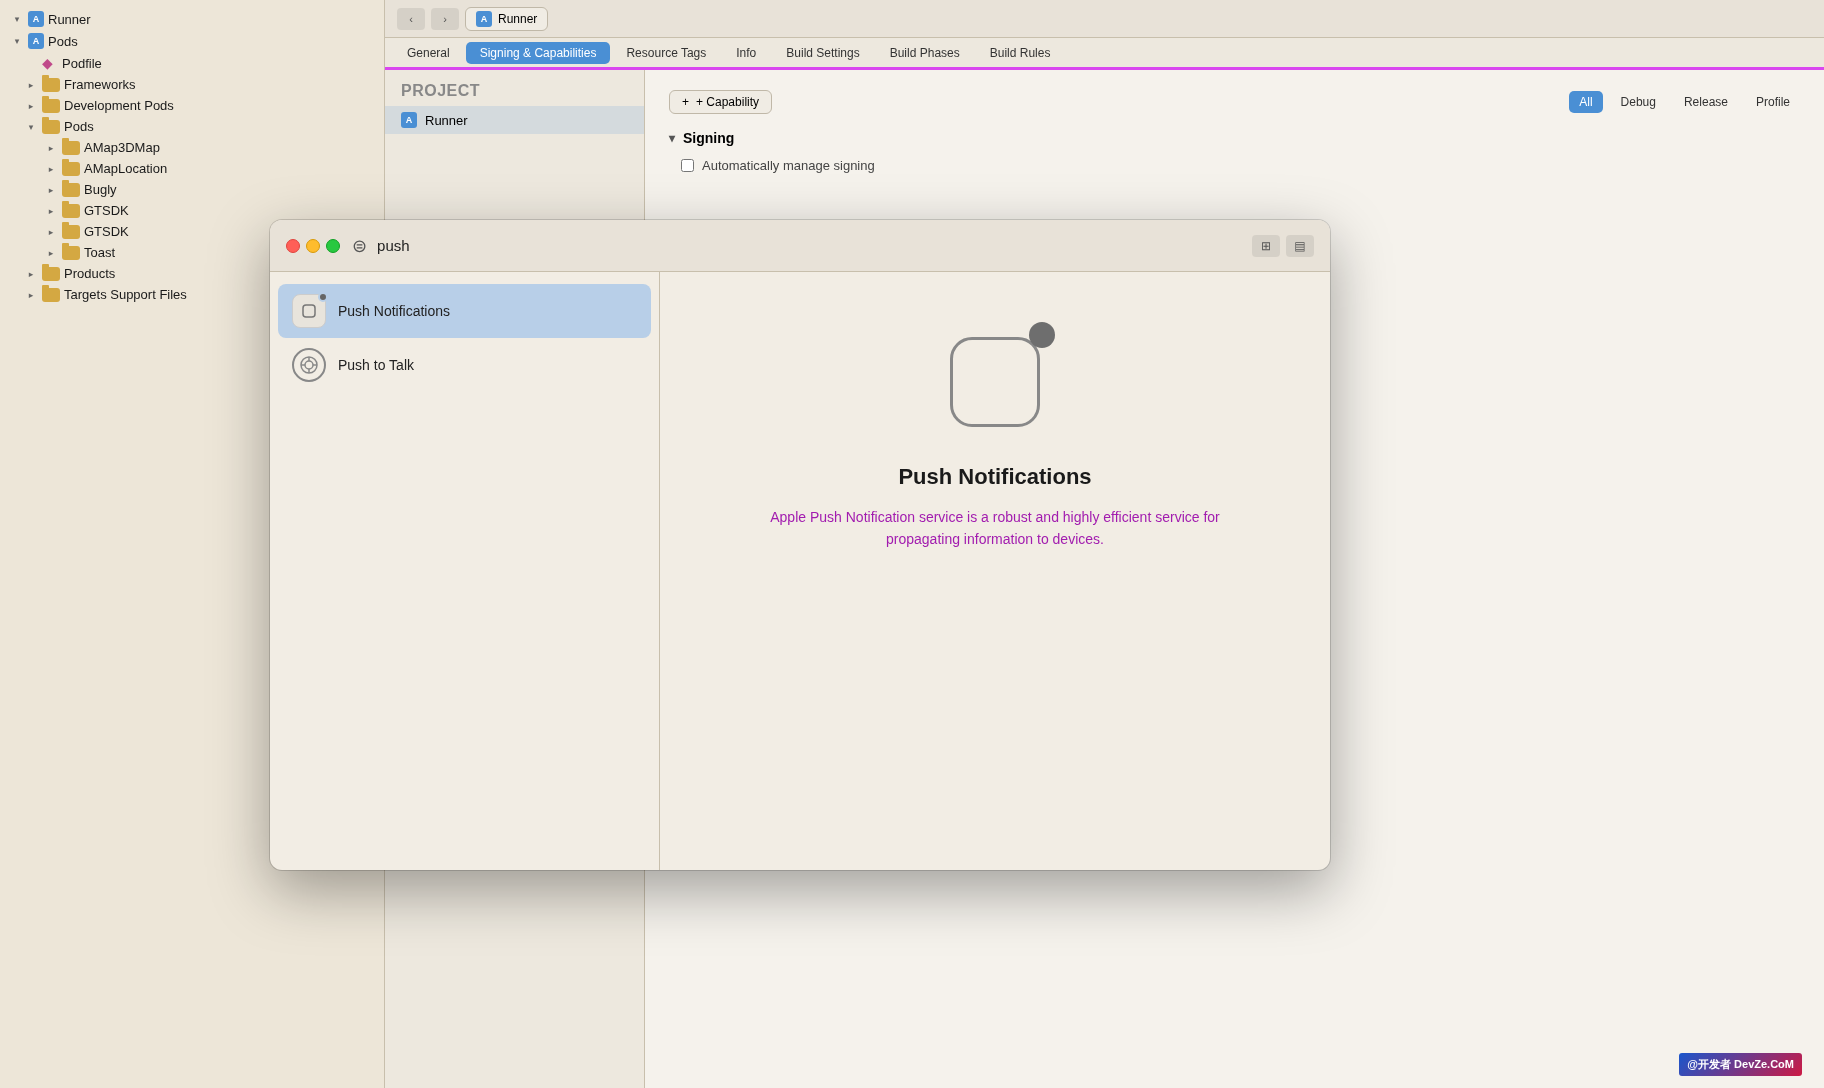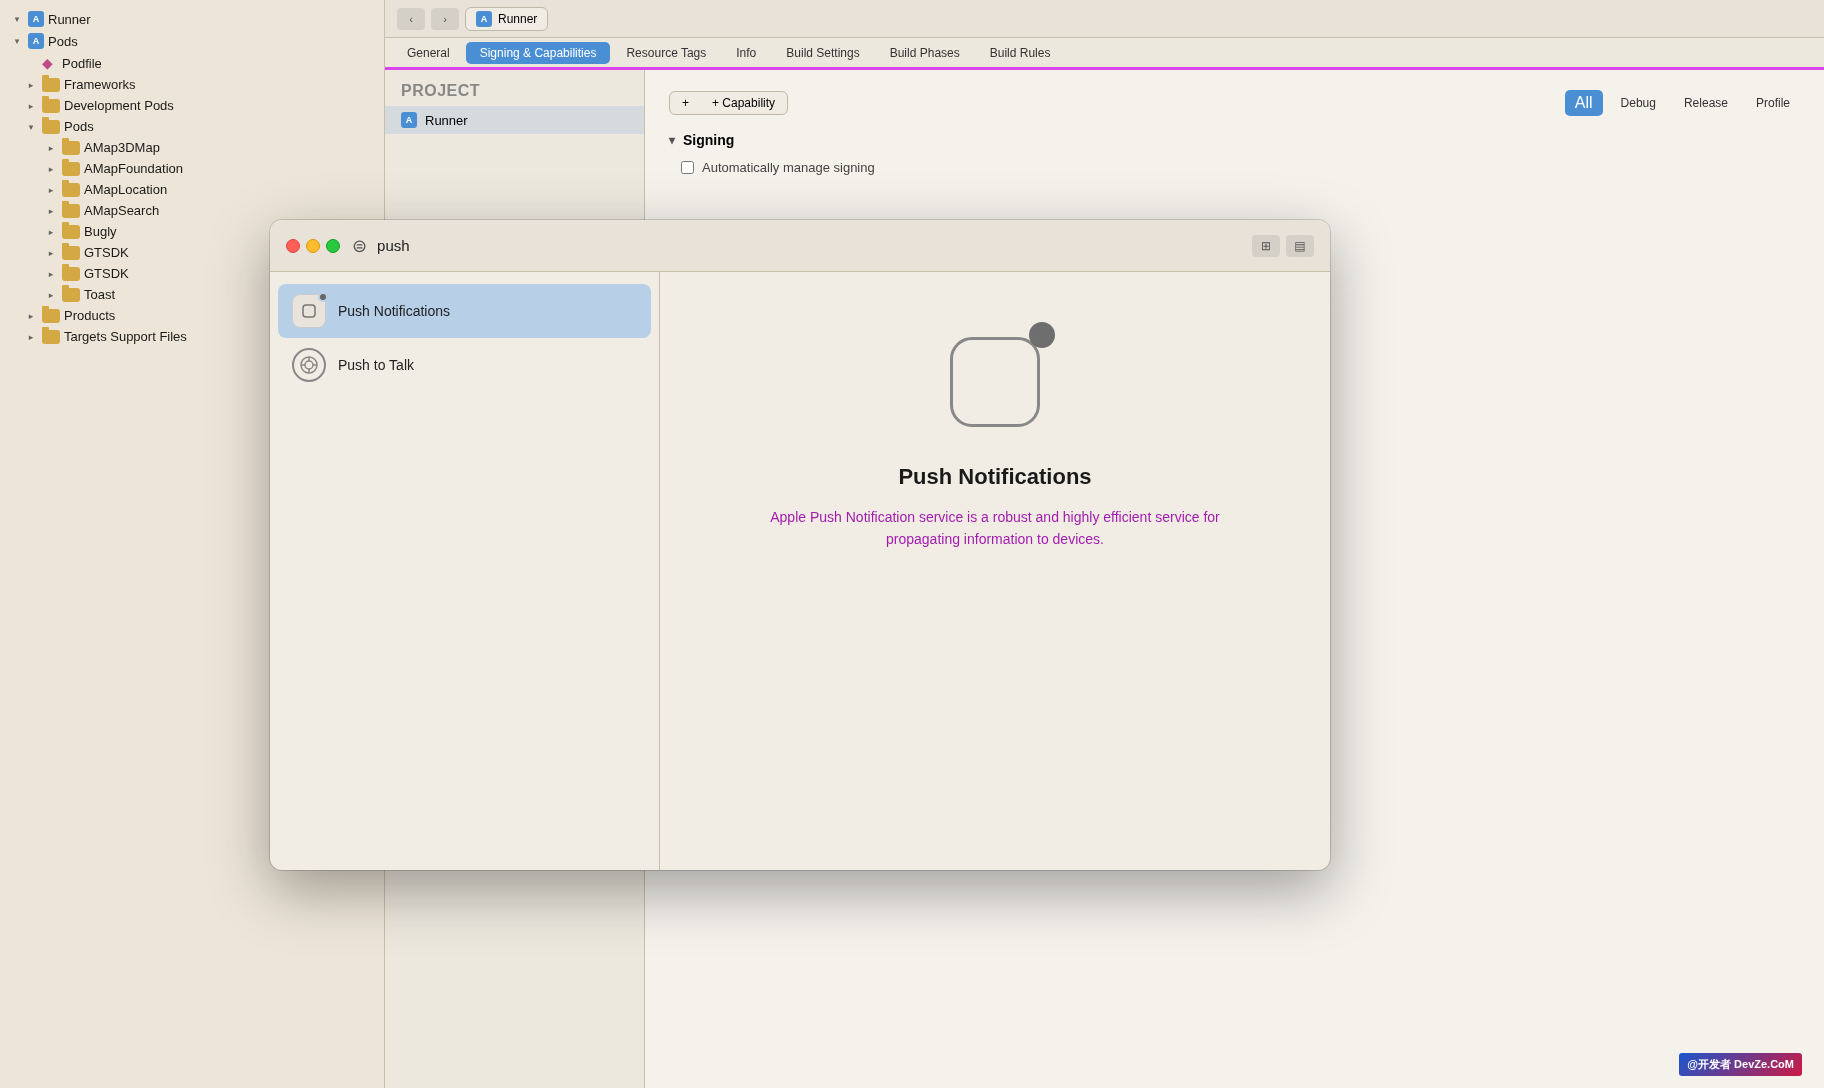--- a/index.html
+++ b/index.html
@@ -205,21 +205,21 @@
       border: 1px solid #c0b8a8;
       border-radius: 6px;
       background: #f0ece4;
       font-size: 12px;
       cursor: pointer;
     }
 
     .filter-btn {
       padding: 4px 10px;
       border-radius: 5px;
-      font-size: 16px;
+      font-size: 12px;
       cursor: pointer;
       background: #4a8fd4;
       color: white;
       border: none;
     }
 
     .filter-btn-outline {
       padding: 4px 10px;
       border-radius: 5px;
       font-size: 12px;
@@ -493,37 +493,27 @@
     <span class="folder-icon yellow"></span>
     <span>Pods</span>
   </div>
 
   <div class="sidebar-item sidebar-indent2">
     <span class="chevron closed"></span>
     <span class="folder-icon yellow"></span>
     <span>AMap3DMap</span>
   </div>
 
+
   <div class="sidebar-item sidebar-indent2">
     <span class="chevron closed"></span>
     <span class="folder-icon yellow"></span>
-    <span>AMapFoundation</span>
-  </div>
-
-  <div class="sidebar-item sidebar-indent2">
-    <span class="chevron closed"></span>
-    <span class="folder-icon yellow"></span>
     <span>AMapLocation</span>
   </div>
 
-  <div class="sidebar-item sidebar-indent2">
-    <span class="chevron closed"></span>
-    <span class="folder-icon yellow"></span>
-    <span>AMapSearch</span>
-  </div>
 
   <div class="sidebar-item sidebar-indent2">
     <span class="chevron closed"></span>
     <span class="folder-icon yellow"></span>
     <span>Bugly</span>
   </div>
 
   <div class="sidebar-item sidebar-indent2">
     <span class="chevron closed"></span>
     <span class="folder-icon yellow"></span>
@@ -581,21 +571,21 @@
     <div class="project-item selected">
       <span class="app-icon">A</span>
       <span>Runner</span>
     </div>
   </div>
 
   <div class="signing-panel">
     <div class="filter-bar">
       <div class="capability-btn">
         <span>+</span>
-        <span style="margin-left:18px;">+ Capability</span>
+        <span style="margin-left:2px;">+ Capability</span>
       </div>
       <div style="flex:1;"></div>
       <button class="filter-btn">All</button>
       <button class="filter-btn-outline">Debug</button>
       <button class="filter-btn-outline">Release</button>
       <button class="filter-btn-outline">Profile</button>
     </div>
 
     <div class="signing-header">
       <span style="font-size:12px; color:#555;">▾</span>

